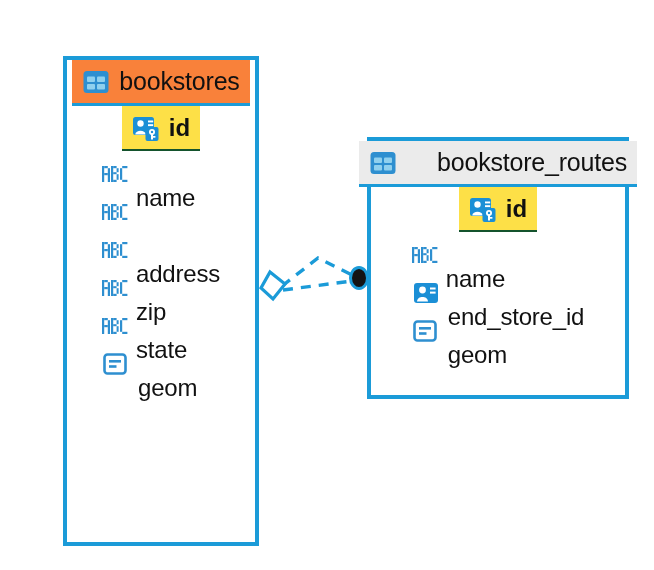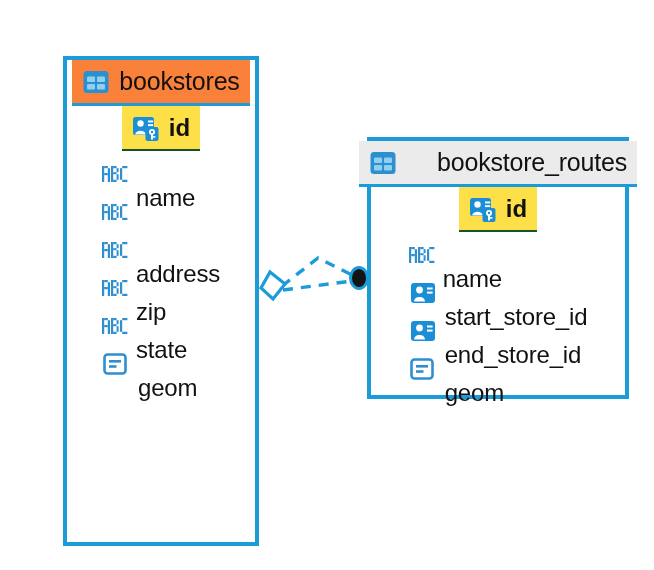--- a/index.html
+++ b/index.html
@@ -305,39 +305,29 @@
             <rect x="14.6" y="10.2" width="2" height="5.6"></rect>
               <rect x="11.2" y="15.8" width="3.4" height="2.2"></rect>
             <rect x="18" y="4.2" width="2.2" height="11.6"></rect>
               <rect x="20.2" y="2" width="5.2" height="2.2"></rect>
             <rect x="20.2" y="15.8" width="5.2" height="2.2"></rect>
           </g>
         </svg>
         <span class="field-label">name</span>
       </div>
 
+
       <div class="field-row">
         <svg class="icon icon-sq" viewBox="0 0 28 28">
           <rect x="2" y="4" width="24" height="20" rx="3" fill="#1B8FD6"></rect>
           <circle cx="10.5" cy="11" r="3.4" fill="#ffffff"></circle>
           <path d="M 5 22.5 C 5.4 16.6 15.6 16.6 16 22.5 Z" fill="#ffffff"></path>
           <rect x="18" y="8.5" width="5.6" height="2" fill="#ffffff"></rect>
           <rect x="18" y="12.6" width="5.6" height="2" fill="#ffffff"></rect>
         </svg>
-        <span class="field-label">start_store_id</span>
-      </div>
-
-      <div class="field-row">
-        <svg class="icon icon-sq" viewBox="0 0 28 28">
-          <rect x="2" y="4" width="24" height="20" rx="3" fill="#1B8FD6"></rect>
-          <circle cx="10.5" cy="11" r="3.4" fill="#ffffff"></circle>
-          <path d="M 5 22.5 C 5.4 16.6 15.6 16.6 16 22.5 Z" fill="#ffffff"></path>
-          <rect x="18" y="8.5" width="5.6" height="2" fill="#ffffff"></rect>
-          <rect x="18" y="12.6" width="5.6" height="2" fill="#ffffff"></rect>
-        </svg>
         <span class="field-label">end_store_id</span>
       </div>
 
       <div class="field-row">
         <svg class="icon icon-sq" viewBox="0 0 28 28">
           <rect x="2.5" y="4.5" width="21" height="19" rx="3" fill="#ffffff" stroke="#2E8FD0" stroke-width="2.6"></rect>
           <rect x="7" y="10" width="12" height="2.6" fill="#2E8FD0"></rect>
           <rect x="7" y="15.2" width="7.5" height="2.6" fill="#2E8FD0"></rect>
         </svg>
         <span class="field-label">geom</span>

